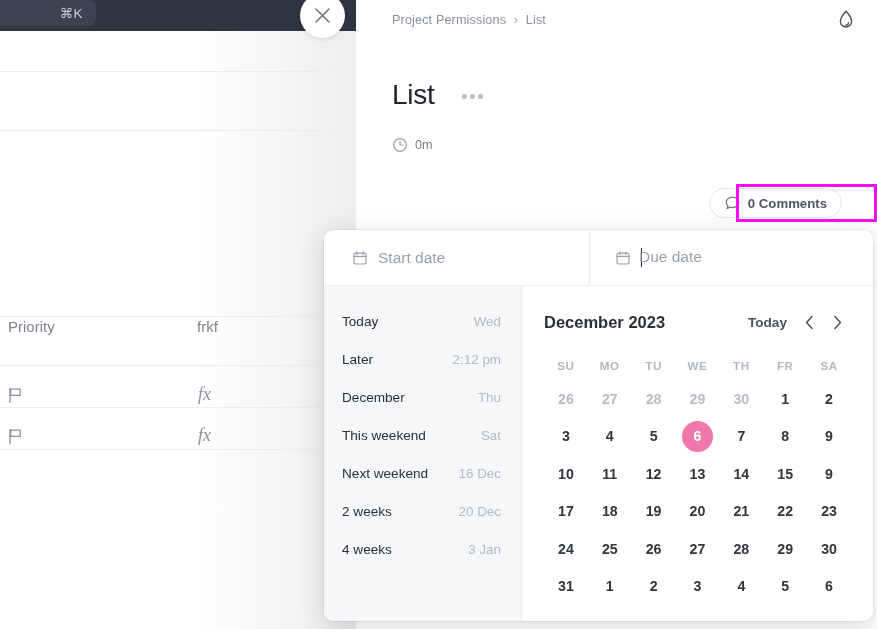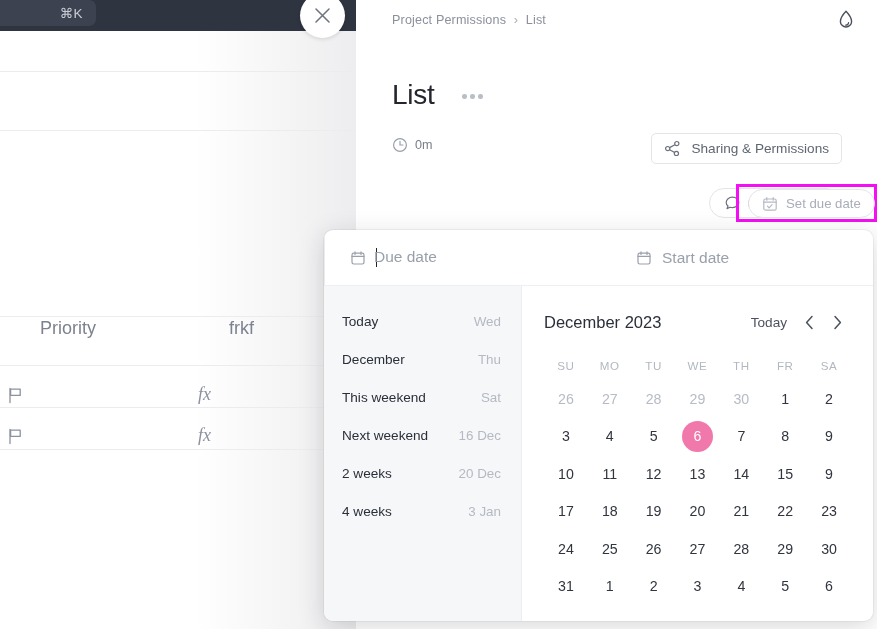--- a/index.html
+++ b/index.html
@@ -38,21 +38,21 @@
   .bg-rows { position: absolute; left: 0; top: 31px; width: 356px; height: 598px; }
   .bg-sep { position: absolute; left: 0; width: 356px; height: 1px; background: #ececee; }
   .bg-sep.s1 { top: 40px; }
   .bg-sep.s2 { top: 99px; }
   .bg-sep.s3 { top: 285px; }
   .bg-sep.s4 { top: 334px; }
   .bg-sep.s5 { top: 376px; }
   .bg-sep.s6 { top: 418px; }
 
   .bg-col-head {
-    position: absolute; font-size: 18px; color: #7c828f; margin-left: 32px;
+    position: absolute; font-size: 15px; color: #7c828f;
   }
   .bg-col-head.c1 { left: 8px; top: 318px; }
   .bg-col-head.c2 { left: 197px; top: 318px; }
 
   .bg-cell { position: absolute; }
   .bg-cell.r1f { left: 8px; top: 387px; }
   .bg-cell.r2f { left: 8px; top: 428px; }
   .bg-fx {
     position: absolute; font-family: "Liberation Serif", serif;
     font-style: italic; font-size: 18px; color: #8b919d;
@@ -145,21 +145,21 @@
     padding: 16px 0 0 0;
     display: flex; flex-direction: column;
   }
   .preset-row {
     display: flex; align-items: center; justify-content: space-between;
     padding: 0 20px 0 18px; height: 38px;
   }
   .preset-label { font-size: 13.6px; color: #2b2f38; }
   .preset-hint { font-size: 13.4px; color: #b5b9c2; }
 
-  .dp-cal { flex: 1; padding: 16px 22px 24px 22px; }
+  .dp-cal { flex: 1; padding: 16px 22px 24px 22px; font-weight: bold; }
   .cal-top {
     display: flex; align-items: center; height: 40px;
     margin-bottom: 8px;
   }
   .cal-month { font-size: 16.5px; color: #2b2f38; }
   .cal-today {
     margin-left: auto; font-size: 13.6px; color: #4b515d; padding: 4px 8px;
   }
   .cal-nav {
     width: 28px; height: 28px; display: flex; align-items: center; justify-content: center;
@@ -251,74 +251,61 @@
     </div>
 
     <div class="time-track">
       <svg width="16" height="16" viewBox="0 0 16 16">
         <circle cx="8" cy="8" r="6.4" stroke="#9aa0aa" stroke-width="1.2" fill="none"></circle>
         <path d="M8 4.4V8h3" stroke="#9aa0aa" stroke-width="1.2" fill="none" stroke-linecap="round"></path>
       </svg>
       <span>0m</span>
     </div>
 
-    <div class="pill share-btn">
-      <svg width="17" height="17" viewBox="0 0 17 17">
-        <circle cx="12.8" cy="3.6" r="2.1" stroke="#6b717d" stroke-width="1.2" fill="none"></circle>
-        <circle cx="3.7" cy="8.6" r="2.1" stroke="#6b717d" stroke-width="1.2" fill="none"></circle>
-        <circle cx="12.4" cy="13.4" r="2.1" stroke="#6b717d" stroke-width="1.2" fill="none"></circle>
-        <path d="M5.6 7.6l5.3-2.9M5.6 9.7l5 2.8" stroke="#6b717d" stroke-width="1.2"></path>
-      </svg>
-      <span>Sharing &amp; Permissions</span>
-    </div>
 
     <div class="due-highlight"></div>
 
-    <div class="pill set-due-pill">
-      <svg width="16" height="16" viewBox="0 0 16 16">
-        <rect x="1.8" y="3" width="12.4" height="11.2" rx="1.8" stroke="#b5b9c2" stroke-width="1.2" fill="none"></rect>
-        <path d="M1.8 6.2h12.4M4.8 1.6v2.6M11.2 1.6v2.6" stroke="#b5b9c2" stroke-width="1.2" stroke-linecap="round"></path>
-        <path d="M5.4 10.1l1.7 1.7 3-3.2" stroke="#b5b9c2" stroke-width="1.2" fill="none" stroke-linecap="round" stroke-linejoin="round"></path>
-      </svg>
-      <span>Set due date</span>
-    </div>
 
     <div class="pill comments-btn">
       <svg width="17" height="17" viewBox="0 0 17 17">
         <path d="M8.5 2.2c3.5 0 6.3 2.3 6.3 5.2 0 2.9-2.8 5.2-6.3 5.2-.9 0-1.7-.1-2.5-.4l-3 1.4 1-2.6C2.8 10.1 2.2 8.8 2.2 7.4c0-2.9 2.8-5.2 6.3-5.2z" stroke="#6b717d" stroke-width="1.2" fill="none" stroke-linejoin="round"></path>
       </svg>
       <span>0 Comments</span>
     </div>
   </div>
 
   <div class="datepicker">
 
     <div class="dp-head">
+      <div class="dp-field start">
+        <svg width="16" height="16" viewBox="0 0 16 16">
+          <rect x="2" y="3.2" width="12" height="10.8" rx="1.7" stroke="#9aa0ab" stroke-width="1.2" fill="none"></rect>
+          <path d="M2 6.4h12M5 1.8v2.6M11 1.8v2.6" stroke="#9aa0ab" stroke-width="1.2" stroke-linecap="round"></path>
+        </svg>
+        <span>Start date</span>
+      </div>
       <div class="dp-field due">
         <svg width="16" height="16" viewBox="0 0 16 16">
           <rect x="2" y="3.2" width="12" height="10.8" rx="1.7" stroke="#9aa0ab" stroke-width="1.2" fill="none"></rect>
           <path d="M2 6.4h12M5 1.8v2.6M11 1.8v2.6" stroke="#9aa0ab" stroke-width="1.2" stroke-linecap="round"></path>
         </svg>
         <span><span class="caret"></span><span>Due date</span></span>
       </div>
-      <div class="dp-field start">
-        <svg width="16" height="16" viewBox="0 0 16 16">
-          <rect x="2" y="3.2" width="12" height="10.8" rx="1.7" stroke="#9aa0ab" stroke-width="1.2" fill="none"></rect>
-          <path d="M2 6.4h12M5 1.8v2.6M11 1.8v2.6" stroke="#9aa0ab" stroke-width="1.2" stroke-linecap="round"></path>
-        </svg>
-        <span>Start date</span>
-      </div>
     </div>
 
     <div class="dp-body">
 
       <div class="dp-presets">
         <div class="preset-row">
           <span class="preset-label">Today</span>
           <span class="preset-hint">Wed</span>
+        </div>
+        <div class="preset-row">
+          <span class="preset-label">Later</span>
+          <span class="preset-hint">2:12 pm</span>
         </div>
         <div class="preset-row">
           <span class="preset-label">December</span>
           <span class="preset-hint">Thu</span>
         </div>
         <div class="preset-row">
           <span class="preset-label">This weekend</span>
           <span class="preset-hint">Sat</span>
         </div>
         <div class="preset-row">

